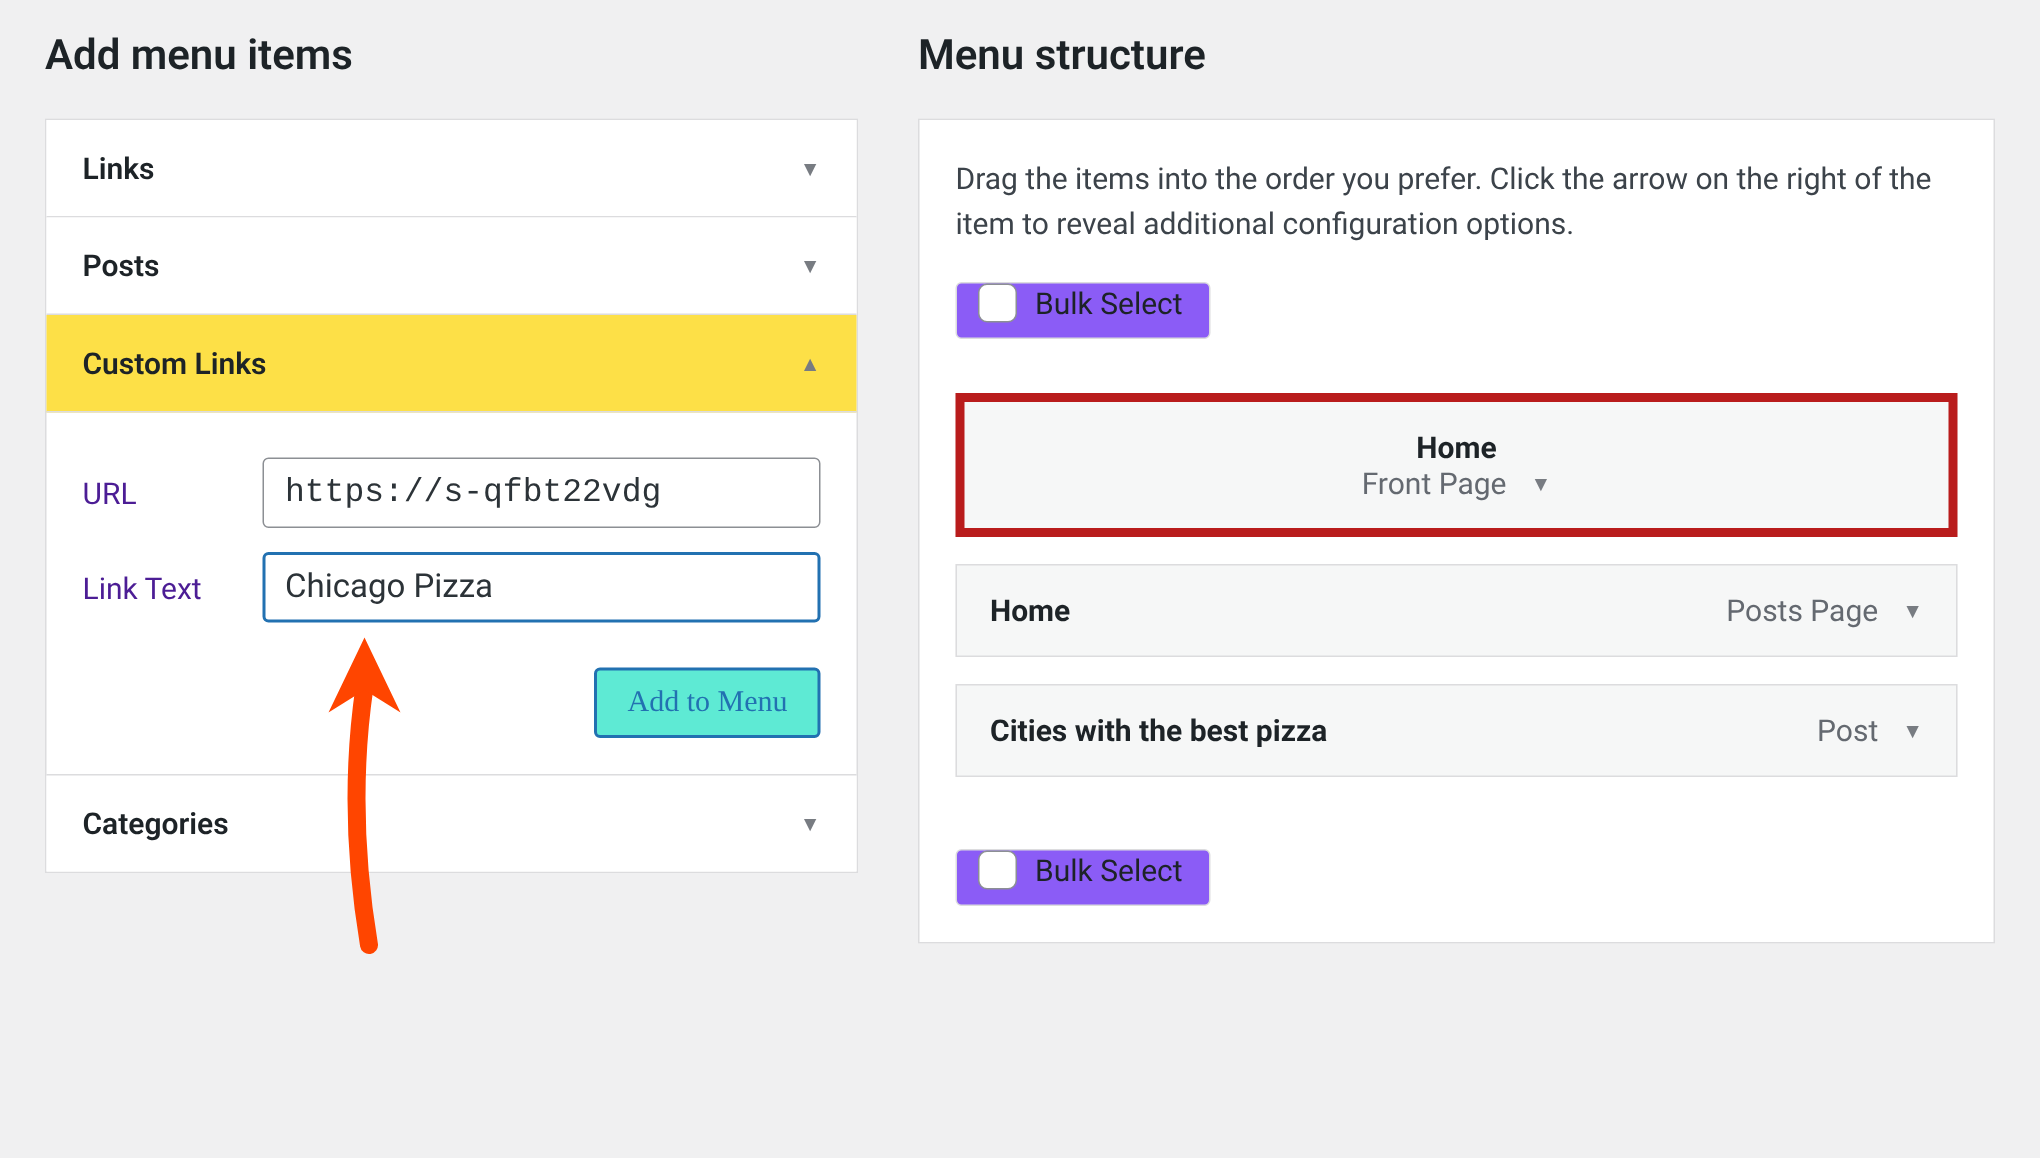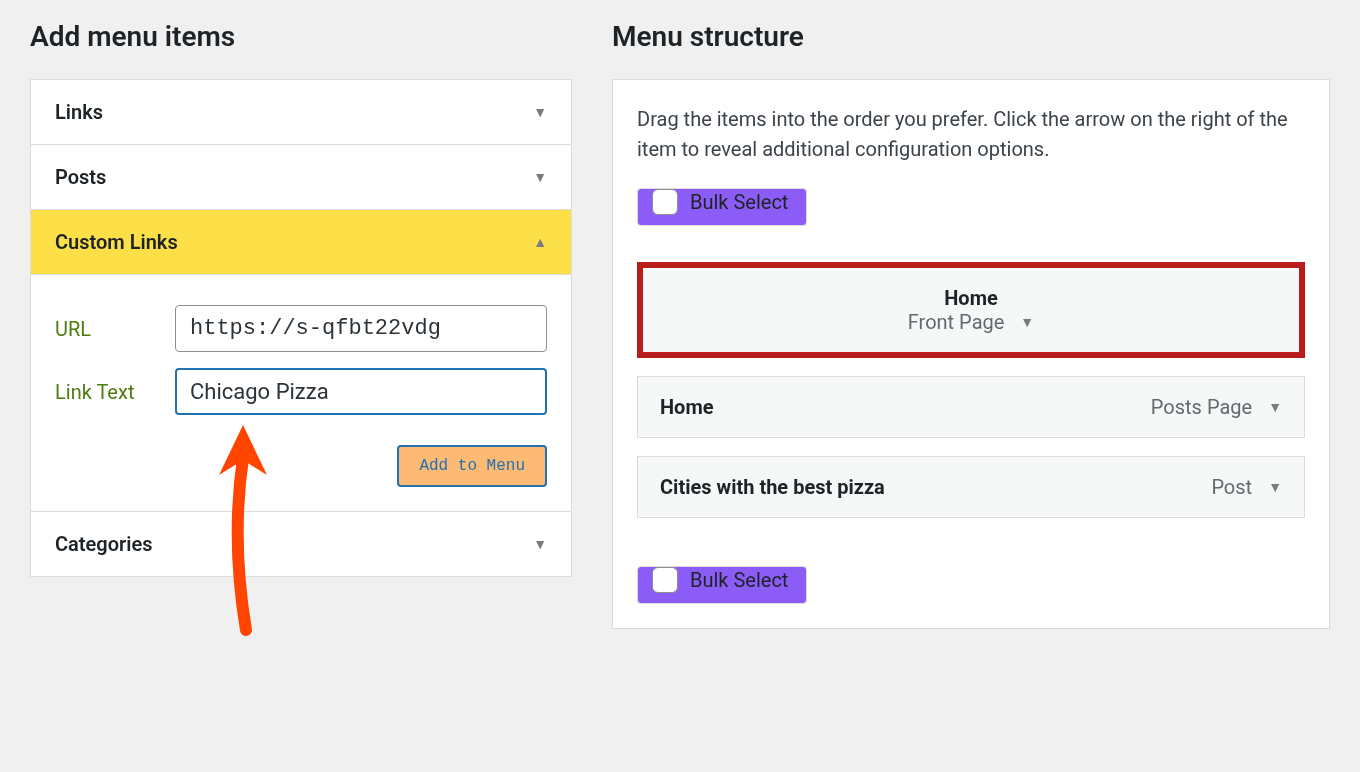--- a/index.html
+++ b/index.html
@@ -61,21 +61,21 @@
       border-bottom: 1px solid #dcdcde;
       position: relative;
     }
     .form-row {
       display: flex;
       align-items: center;
       margin-bottom: 16px;
     }
     .form-label {
       width: 120px;
-      color: #4d7c0f;
+      color: #4c1d95;
       font-size: 20px;
     }
     .form-input {
       flex: 1;
       padding: 10px 14px;
       border: 1px solid #8c8f94;
       border-radius: 4px;
       font-size: 22px;
       font-family: inherit;
       color: #2c3338;
@@ -84,27 +84,27 @@
     .form-input.mono {
       font-family: "Courier New", monospace;
     }
     .form-input.focused {
       border: 2px solid #2271b1;
       outline: none;
       padding: 9px 13px;
     }
     .btn-add {
       border: 2px solid #2271b1;
-      background: #fdba74;
+      background: #5eead4;
       color: #2271b1;
       padding: 10px 20px;
       border-radius: 4px;
-      font-size: 16px;
+      font-size: 20px;
       cursor: pointer;
-      font-family: Liberation Mono, monospace;
+      font-family: Liberation Serif, serif;
     }
     .btn-row {
       display: flex;
       justify-content: flex-end;
       margin-top: 30px;
     }
     .arrow-annotation {
       position: absolute;
       left: 170px;
       top: 145px;

